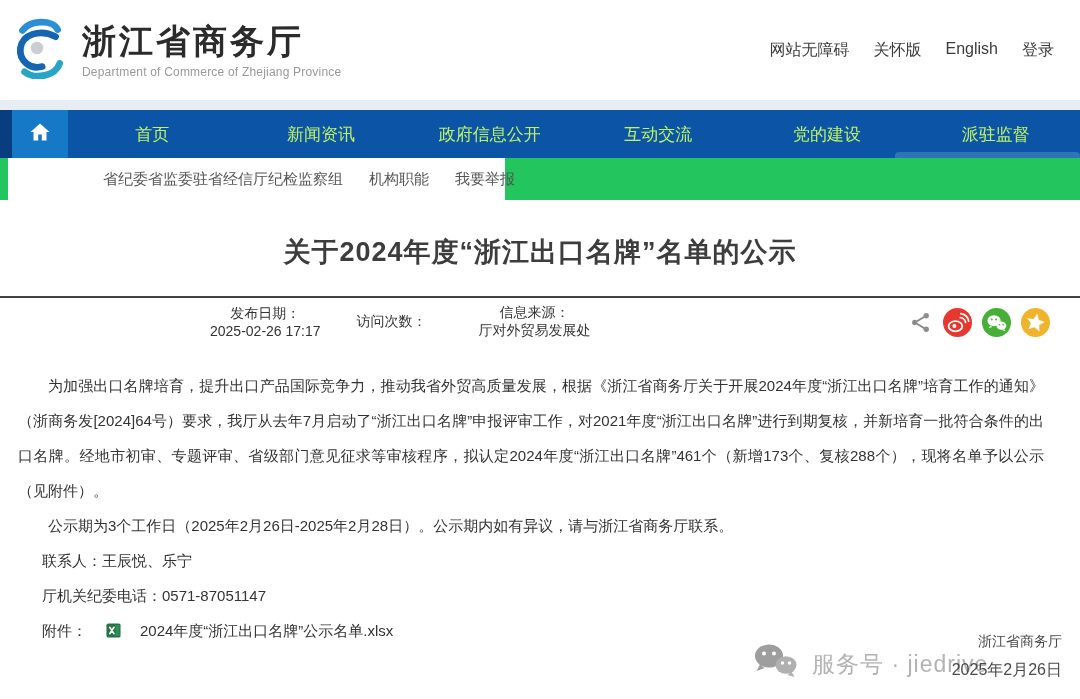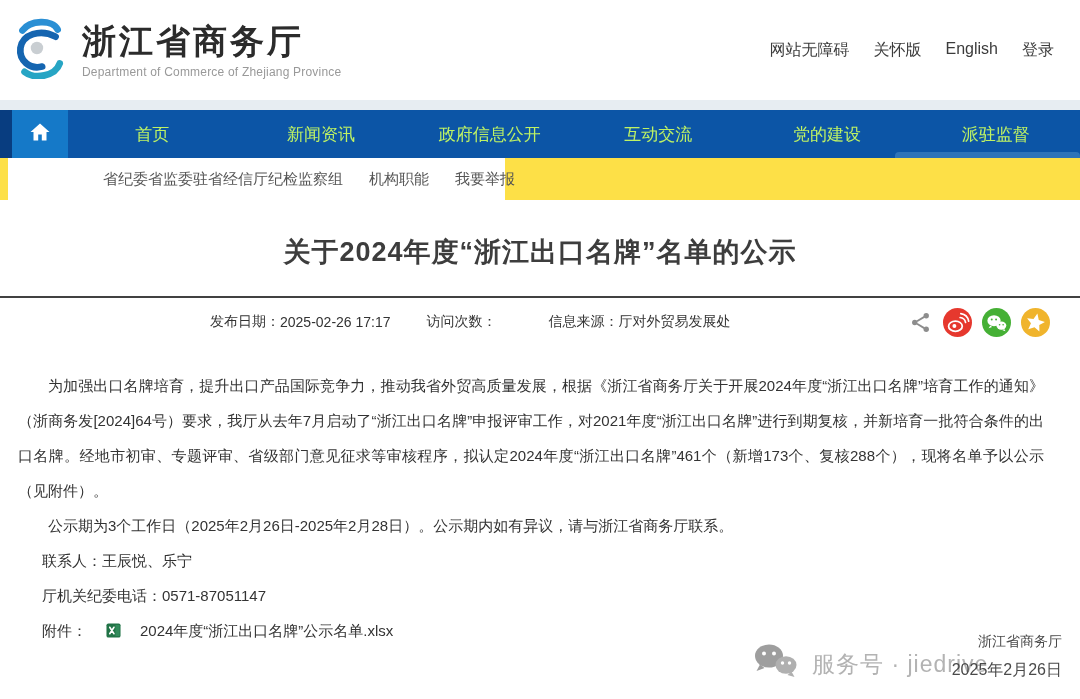--- a/index.html
+++ b/index.html
@@ -19,29 +19,29 @@
   .topstrip { height:10px; background:#e7edf2; }
 
   
   .nav { height:48px; background:#0c55a6; display:flex; align-items:stretch; }
   .nav-edge { width:12px; background:#083d80; }
   .home-tab { width:56px; background:#1579c8; display:flex; align-items:center; justify-content:center; cursor:pointer; }
   .nav-item { flex:1; display:flex; align-items:center; justify-content:center; color:#bef264; font-size:17px; cursor:pointer; position:relative; white-space:nowrap; }
   .nav-item.active::after { content:""; position:absolute; left:-16px; right:0; bottom:0; height:6px; background:#2f74b8; border-radius:4px 4px 0 0; }
 
   
-  .subnav { height:42px; background:#fde047; display:flex; }
+  .subnav { height:42px; background:#22c55e; display:flex; }
   .subnav-strip { margin-left:8px; width:497px; background:#fff; display:flex; align-items:center; padding-left:95px; gap:26px; font-size:15px; color:#555; }
   .subnav-strip span { cursor:pointer; white-space:nowrap; }
 
   
   .article-title { text-align:center; font-size:27px; font-weight:bold; color:#3d3d3d; padding:34px 0 26px; letter-spacing:1px; }
   .meta-row { border-top:2px solid #414141; height:50px; display:flex; align-items:center; font-size:14px; color:#333; }
   .meta-left { margin-left:210px; display:flex; align-items:center; }
-  .meta-group { display:flex; align-items:center; }
+  .meta-group { display:flex; align-items:center;flex-direction:column; }
   .mg1 { margin-right:36px; } .mg2 { margin-right:52px; }
   .share { margin-left:auto; margin-right:30px; display:flex; align-items:center; gap:10px; }
   .share svg { display:block; cursor:pointer; }
 
   .body-text { padding:22px 36px 0 18px; font-size:15px; color:#333; }
   .para { margin:0; text-indent:2em; line-height:35px; text-align:justify; }
   .para + .para { margin-top:0; }
   .contact { margin:0; line-height:35px; padding-left:24px; }
   .attach-line { display:flex; align-items:center; gap:19px; line-height:35px; padding-left:24px; }
   .attach-name { cursor:pointer; }

